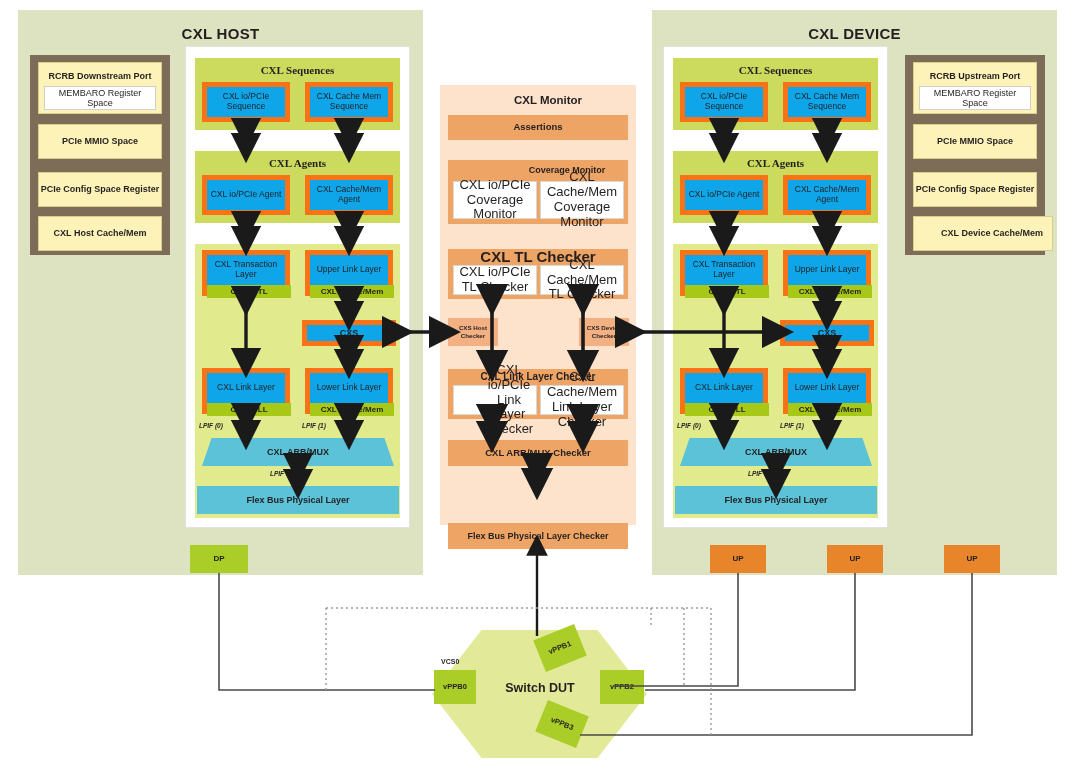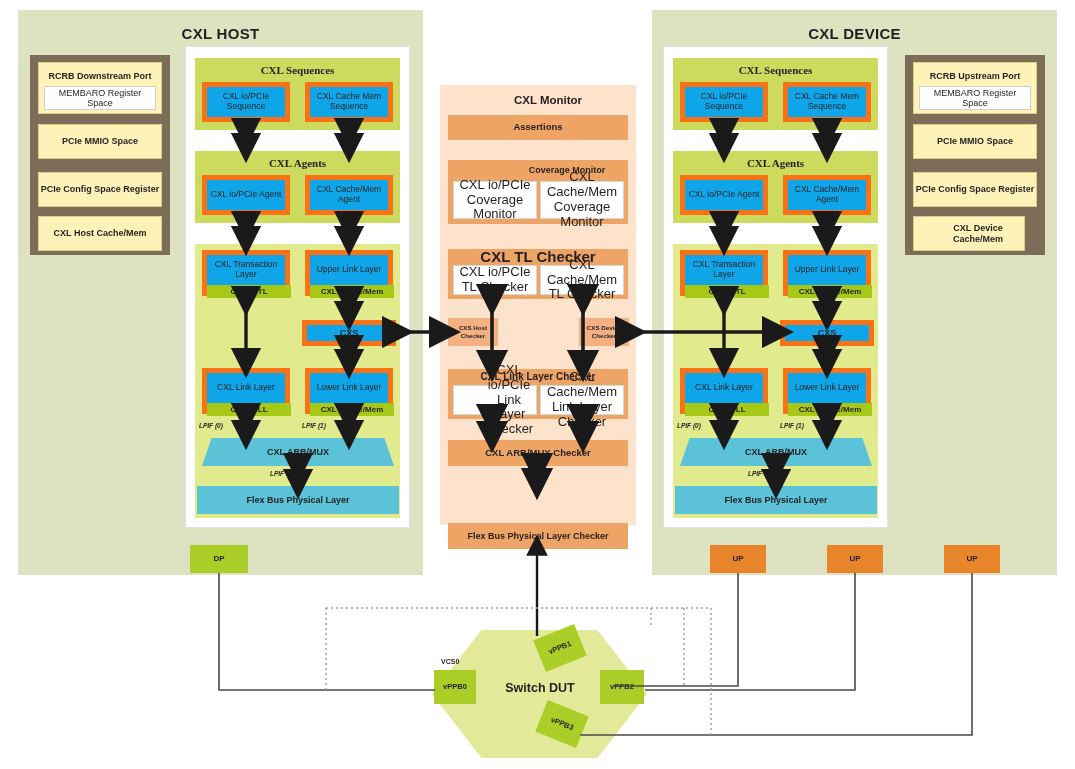--- a/index.html
+++ b/index.html
@@ -137,21 +137,21 @@
 <div class="abs panel" style="left:652px;top:10px;width:405px;height:565px;"></div>
 <div class="abs ctr panel-title" style="left:652px;top:22px;width:405px;height:24px;">CXL DEVICE</div>
 
 <div class="abs regframe" style="left:905px;top:55px;width:140px;height:200px;"></div>
 <div class="abs regbox ctr" style="left:913px;top:62px;width:124px;height:52px;flex-direction:column;">
   <div class="ctr" style="width:100%;height:20px;">RCRB Upstream Port</div>
   <div class="regsub ctr" style="width:110px;height:22px;">MEMBARO Register Space</div>
 </div>
 <div class="abs regbox ctr" style="left:913px;top:124px;width:124px;height:35px;">PCIe MMIO Space</div>
 <div class="abs regbox ctr" style="left:913px;top:172px;width:124px;height:35px;">PCIe Config Space Register</div>
-<div class="abs regbox ctr" style="left:913px;top:216px;width:112px;height:35px;padding-left:18px;">CXL Device Cache/Mem</div>
+<div class="abs regbox ctr" style="left:913px;top:216px;width:140px;height:35px;padding-left:18px;">CXL Device Cache/Mem</div>
 
 <div class="abs whitecard" style="left:663px;top:46px;width:225px;height:482px;"></div>
 
 <div class="abs grp" style="left:673px;top:58px;width:205px;height:72px;"></div>
 <div class="abs ctr grp-lbl" style="left:673px;top:62px;width:205px;height:16px;">CXL Sequences</div>
 <div class="abs cell ctr" style="left:680px;top:82px;width:88px;height:40px;">CXL io/PCIe Sequence</div>
 <div class="abs cell ctr" style="left:783px;top:82px;width:88px;height:40px;">CXL Cache Mem Sequence</div>
 
 <div class="abs grp" style="left:673px;top:151px;width:205px;height:72px;"></div>
 <div class="abs ctr grp-lbl" style="left:673px;top:155px;width:205px;height:16px;">CXL Agents</div>

